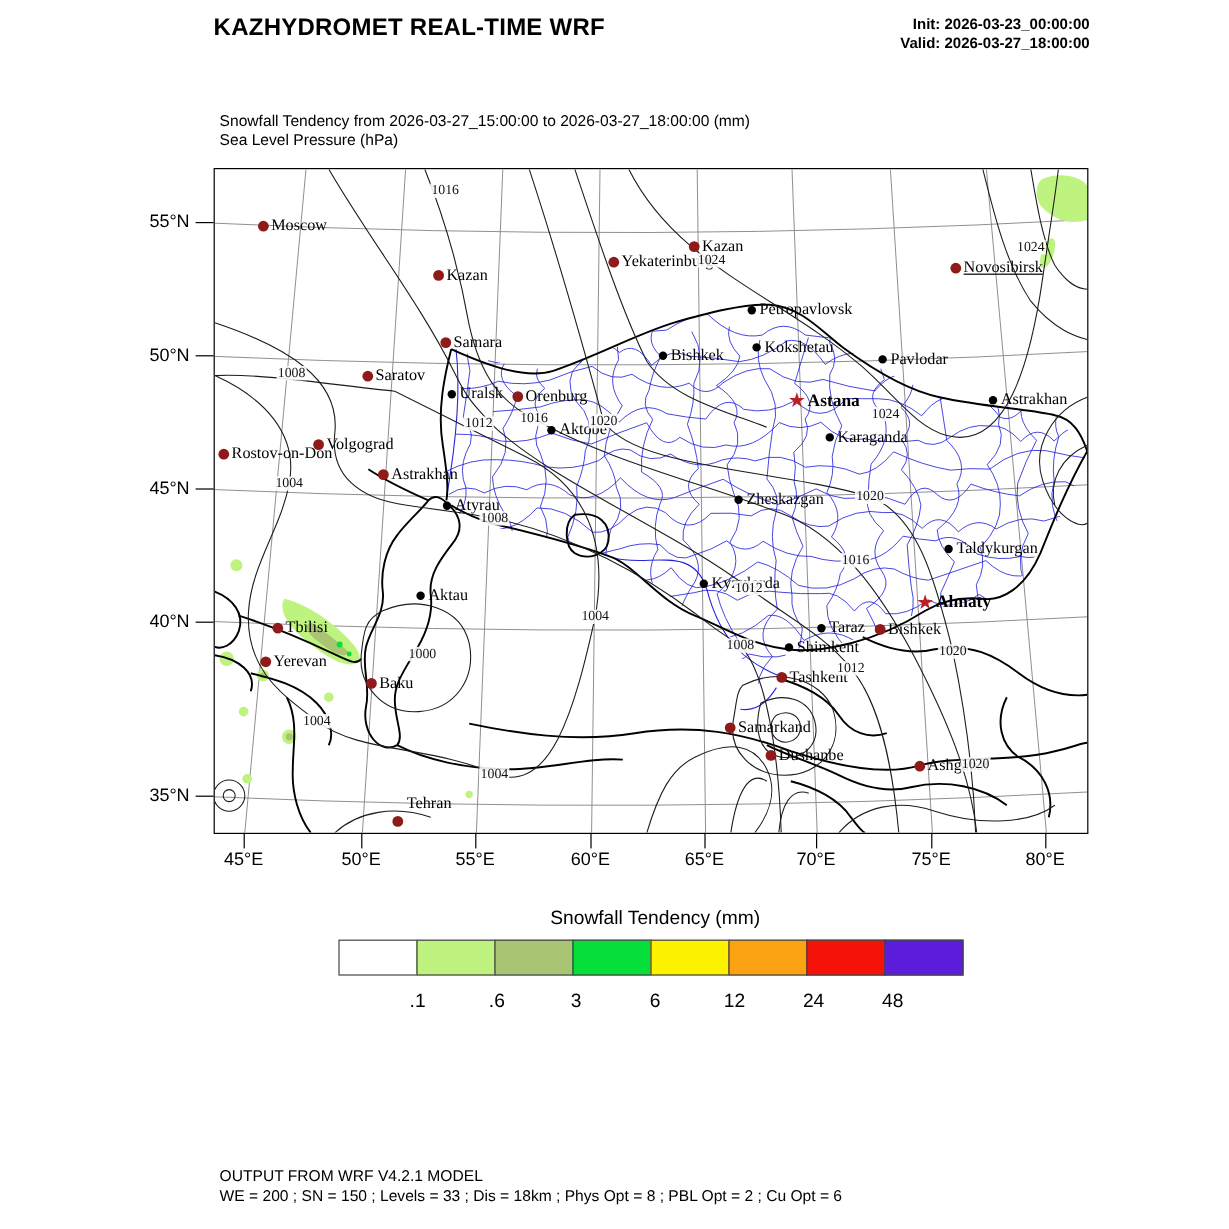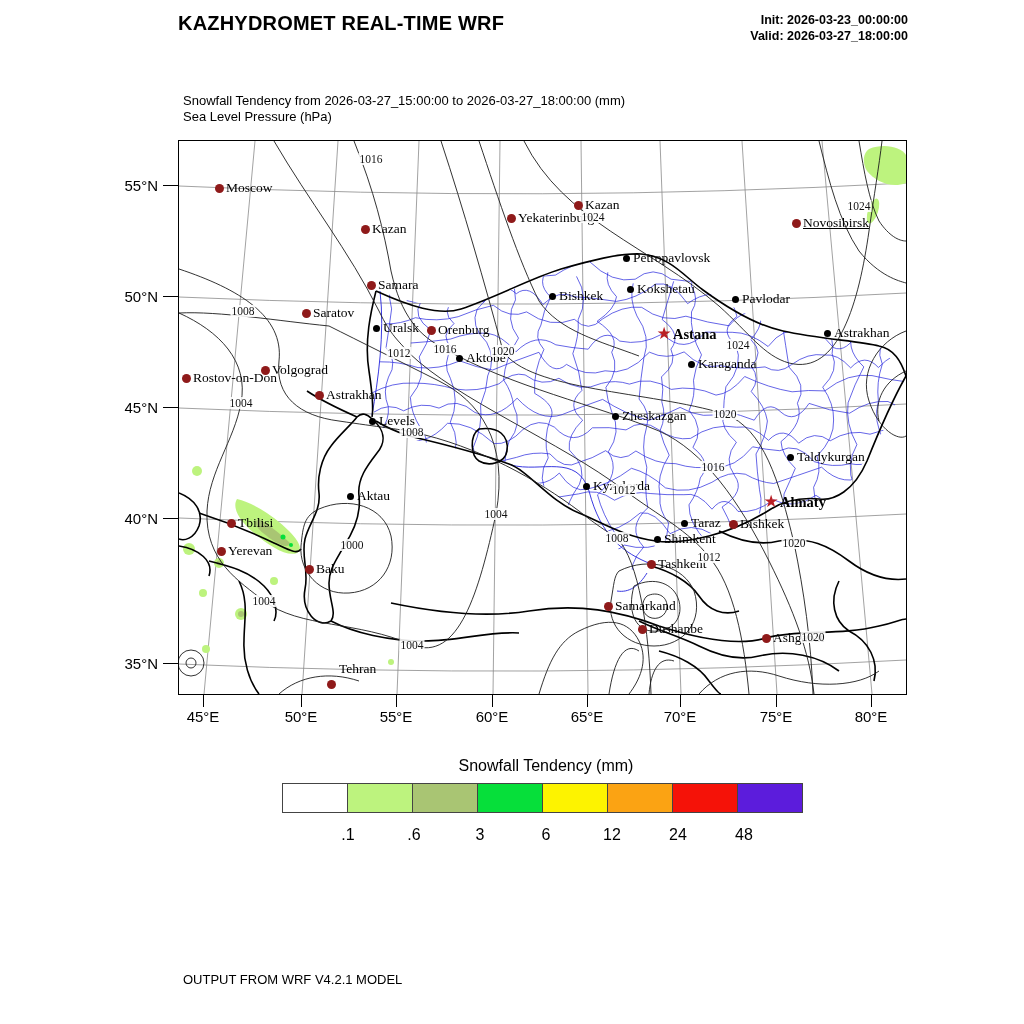--- a/index.html
+++ b/index.html
@@ -208,21 +208,21 @@
       <div class="city-label" style="left: 655px; top: 192px;">Astrakhan</div>
       <div class="city-dot" style="left: 508.5px; top: 219.5px; width: 7px; height: 7px; background: rgb(0, 0, 0);"></div>
       <div class="city-label" style="left: 519px; top: 223px;">Karaganda</div>
       <div class="city-dot" style="left: 2.5px; top: 232.5px; width: 9px; height: 9px; background: rgb(143, 26, 26);"></div>
       <div class="city-label" style="left: 14px; top: 237px;">Rostov-on-Don</div>
       <div class="city-dot" style="left: 81.5px; top: 224.5px; width: 9px; height: 9px; background: rgb(143, 26, 26);"></div>
       <div class="city-label" style="left: 93px; top: 229px;">Volgograd</div>
       <div class="city-dot" style="left: 135.5px; top: 249.5px; width: 9px; height: 9px; background: rgb(143, 26, 26);"></div>
       <div class="city-label" style="left: 147px; top: 254px;">Astrakhan</div>
       <div class="city-dot" style="left: 189.5px; top: 276.5px; width: 7px; height: 7px; background: rgb(0, 0, 0);"></div>
-      <div class="city-label" style="left: 200px; top: 280px;">Levels</div>
+      <div class="city-label" style="left: 200px; top: 280px;">Atyrau</div>
       <div class="city-dot" style="left: 432.5px; top: 271.5px; width: 7px; height: 7px; background: rgb(0, 0, 0);"></div>
       <div class="city-label" style="left: 443px; top: 275px;">Zheskazgan</div>
       <div class="city-dot" style="left: 607.5px; top: 312.5px; width: 7px; height: 7px; background: rgb(0, 0, 0);"></div>
       <div class="city-label" style="left: 618px; top: 316px;">Taldykurgan</div>
       <div class="city-dot" style="left: 403.5px; top: 341.5px; width: 7px; height: 7px; background: rgb(0, 0, 0);"></div>
       <div class="city-label" style="left: 414px; top: 345px;">Kyzylorda</div>
       <div class="city-dot" style="left: 167.5px; top: 351.5px; width: 7px; height: 7px; background: rgb(0, 0, 0);"></div>
       <div class="city-label" style="left: 178px; top: 355px;">Aktau</div>
       <div class="city-star" style="left: 592px; top: 361px; color: rgb(185, 32, 37);">★</div>
       <div class="city-label bold" style="left: 601px; top: 361px;">Almaty</div>
@@ -317,13 +317,14 @@
     <div class="abs legend-value" style="left: 414px;">.6</div>
     <div class="abs legend-value" style="left: 480px;">3</div>
     <div class="abs legend-value" style="left: 546px;">6</div>
     <div class="abs legend-value" style="left: 612px;">12</div>
     <div class="abs legend-value" style="left: 678px;">24</div>
     <div class="abs legend-value" style="left: 744px;">48</div>
   </div>
 
 <div class="abs" id="footer">
   <div>OUTPUT FROM WRF V4.2.1 MODEL</div>
+  <div>WE = 200 ; SN = 150 ; Levels = 33 ; Dis = 18km ; Phys Opt = 8 ; PBL Opt = 2 ; Cu Opt = 6</div>
 </div>
 
 </body></html>

